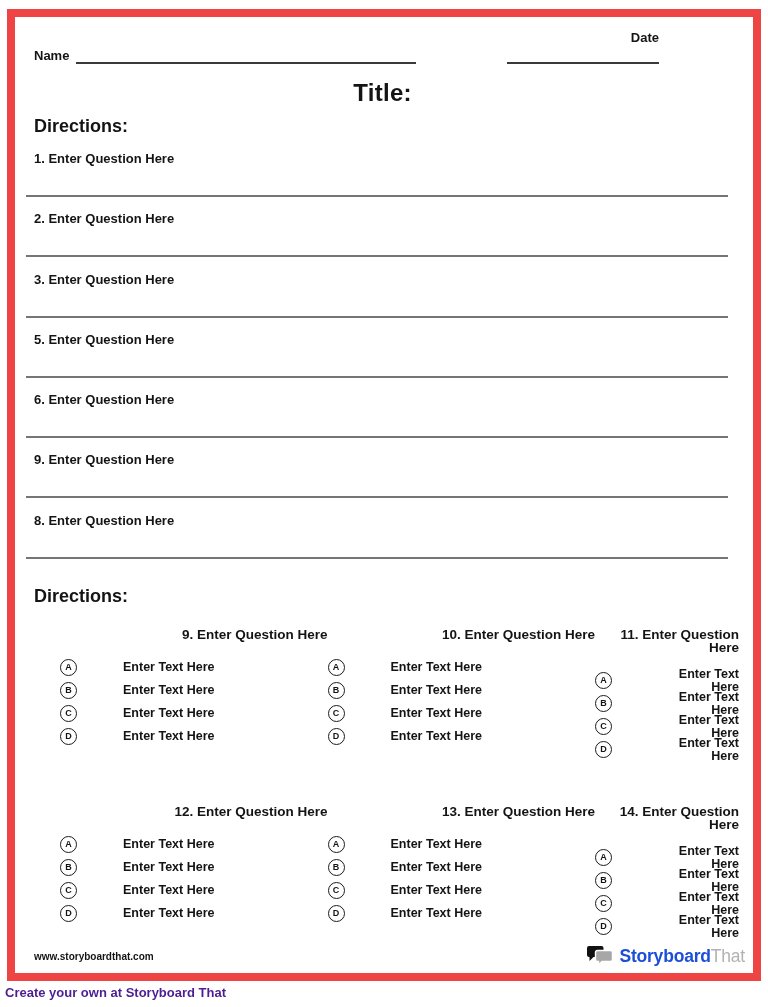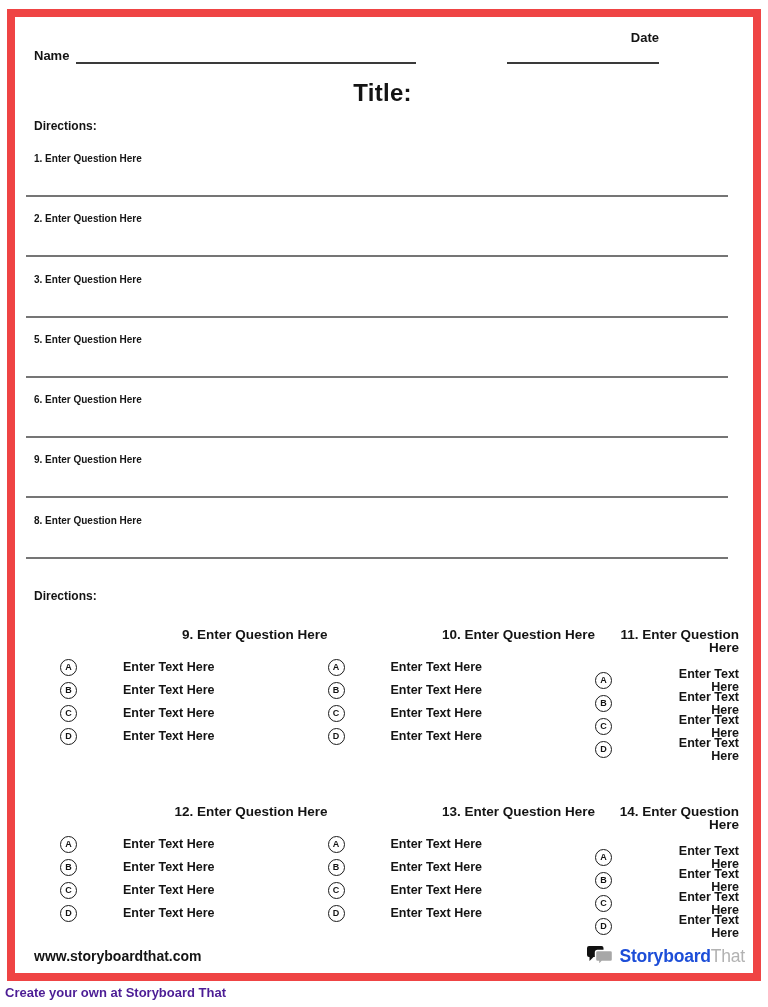--- a/index.html
+++ b/index.html
@@ -15,28 +15,28 @@
   .hdr-row { margin-top:25px; display:flex; align-items:flex-end; height:22px; }
   .hdr-label { font-weight:bold; font-size:13px; line-height:16px; }
   .uline { border-bottom:2px solid #3a3a3a; height:18px; }
   .name-line { width:340px; margin-left:7px; }
   .date-group { margin-left:auto; margin-right:80px; display:flex; align-items:flex-end;flex-direction:column; }
   .date-line { width:152px; margin-left:6px; }
   .name-label { margin-left:8px; }
 
   .title { margin-top:14px; text-align:center; font-weight:bold; font-size:24px; line-height:30px; letter-spacing:0.3px; }
 
-  .directions { margin-left:8px; font-weight:bold; font-size:12px; line-height:20px; }
+  .directions { margin-left:8px; font-weight:bold; font-size:18px; line-height:20px; }
   .directions.first { margin-top:8px; }
   .directions.second { margin-top:12px; }
 
   
   .q-list { margin-top:16px; }
   .q-block { position:relative; height:60.3px; }
-  .q-label { position:absolute; top:0; left:8px; font-weight:bold; font-size:10px; line-height:13px; }
+  .q-label { position:absolute; top:0; left:8px; font-weight:bold; font-size:13px; line-height:13px; }
   .q-line { position:absolute; top:43px; left:0; width:702px; border-top:2px solid #757575; }
 
   
   .mc-grid {
     margin-top:22px; margin-left:34px;
     display:grid; grid-template-columns:267.5px 267.5px auto; row-gap:44px;text-align:right;
   }
   .mc-header { font-weight:bold; font-size:13.5px; line-height:13px; }
   .mc-options { margin-top:15px; }
   .mc-row { display:flex; align-items:center; height:23px; }
@@ -45,21 +45,21 @@
     display:inline-flex; align-items:center; justify-content:center;
     font-weight:bold; font-size:9px; line-height:9px; flex:0 0 auto;
   }
   .mc-text { margin-left:46px; font-weight:bold; font-size:12.5px; line-height:13px; }
 
   
   .sheet-footer {
     position:absolute; left:11px; right:8px; bottom:4px;
     display:flex; justify-content:space-between; align-items:center; height:26px;
   }
-  .site-url { font-weight:bold; font-size:14px; margin-left:8px; }
+  .site-url { font-weight:bold; font-size:10px; margin-left:8px; }
   .logo { display:flex; align-items:center; }
   .logo-icon { width:27px; height:22px; margin-right:5px; }
   .logo-word { font-size:17.5px; font-weight:bold; letter-spacing:-0.2px; }
   .logo-word .primary { color:#1d4ed8; }
   .logo-word .secondary { color:#b2b2b2; font-weight:400; }
 
   
   .caption { position:absolute; left:5px; top:985px; font-weight:bold; font-size:13px; color:#4c1d95; }
 </style>
 </head>

